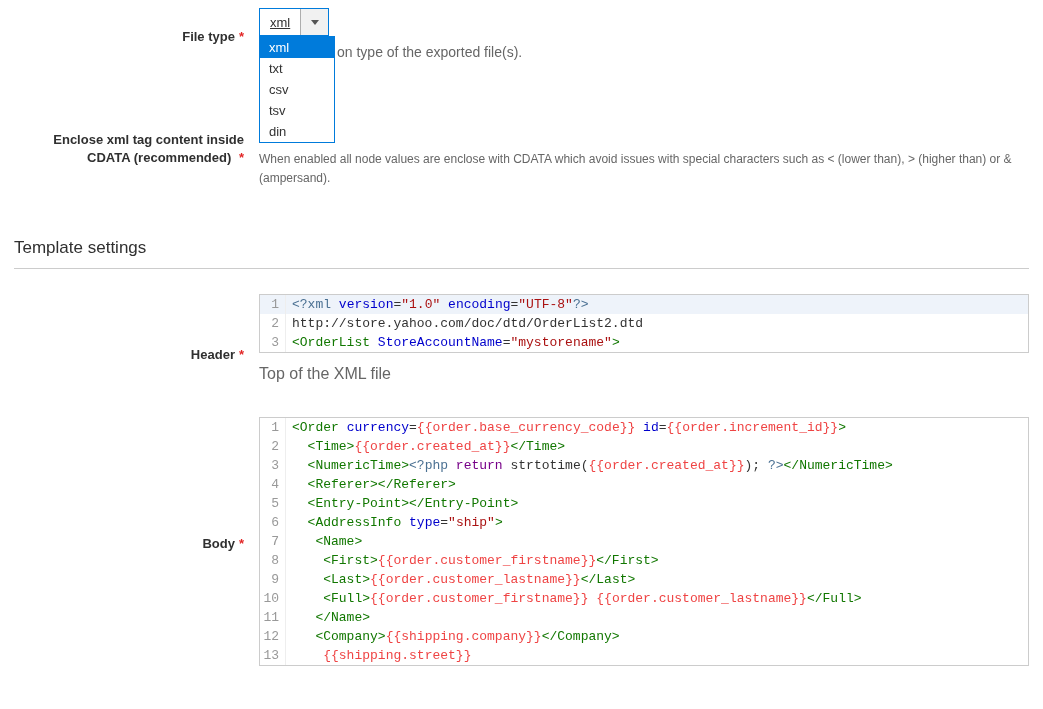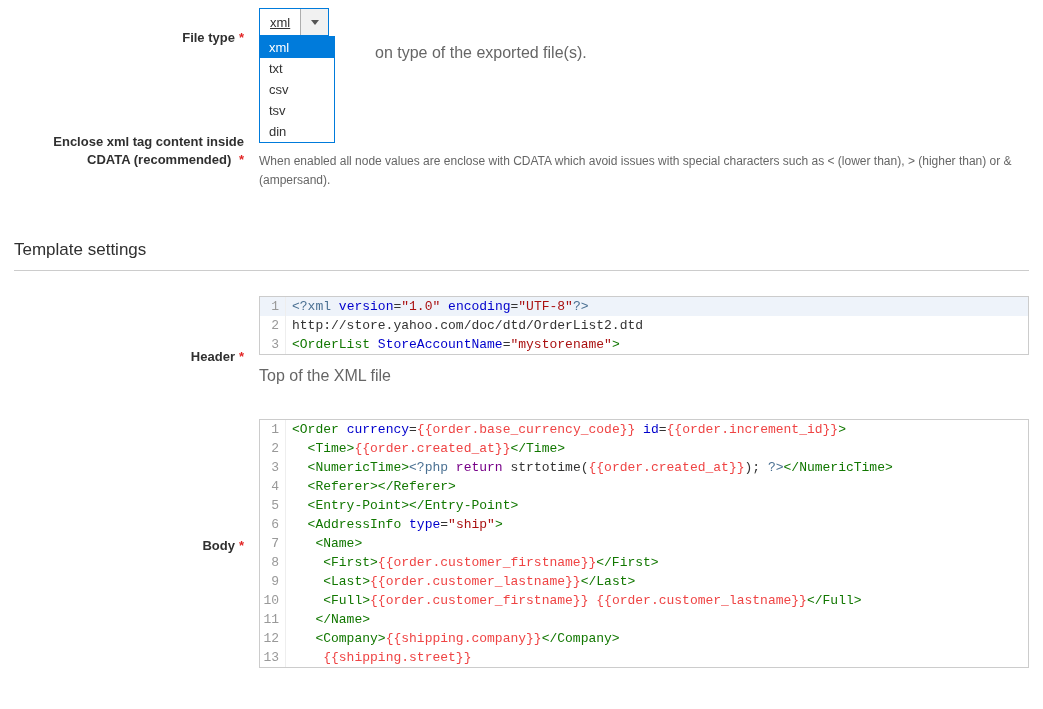--- a/index.html
+++ b/index.html
@@ -10,21 +10,21 @@
 .value-col { flex: 1; position: relative; }
 .select-wrap { position: relative; display: inline-block; text-decoration: underline; }
 .select-display { display: flex; align-items: center; border: 1px solid #adadad; height: 28px; background: #fff; }
 .select-text { padding: 0 10px; min-width: 34px; display: flex; align-items: center; color: #303030; }
 .select-btn { width: 28px; height: 26px; border-left: 1px solid #adadad; display: flex; align-items: center; justify-content: center; background: #f1f1f1; cursor: pointer; }
 .select-btn svg { width: 8px; height: 5px; }
 .select-open { border: 1px solid #007bdb; }
 .dropdown { position: absolute; top: 28px; left: 0; width: 76px; border: 1px solid #007bdb; border-top: 1px solid #007bdb; background: #fff; z-index: 10; }
 .dropdown-item { padding: 3px 9px; cursor: pointer; color: #333; }
 .dropdown-item.selected { background: #007bdb; color: #fff; }
-.help-text { color: #666; font-size: 16px; margin-top: 8px; margin-left: 116px; }
+.help-text { color: #666; font-size: 14px; margin-top: 8px; margin-left: 78px; }
 .help-text2 { color: #666; font-size: 12px; margin-top: 16px; line-height: 1.6; }
 .section-title { font-size: 17px; color: #303030; font-weight: 400; margin-top: 50px; margin-bottom: 10px; }
 .section-hr { border: none; border-top: 1px solid #ccc; margin-bottom: 25px; }
 .code-editor { border: 1px solid #ccc; font-family: "Consolas","Menlo","Courier New",monospace; font-size: 13px; background: #fff; }
 .code-row { display: flex; }
 .code-row.hl { background: #eef3fa; }
 .gutter { width: 26px; text-align: right; padding-right: 6px; color: #999; border-right: 1px solid #eee; user-select: none; line-height: 19px; }
 .code { padding-left: 6px; white-space: pre; line-height: 19px; }
 .t-decl { color: #4a7092; }
 .t-tag { color: #117700; }

